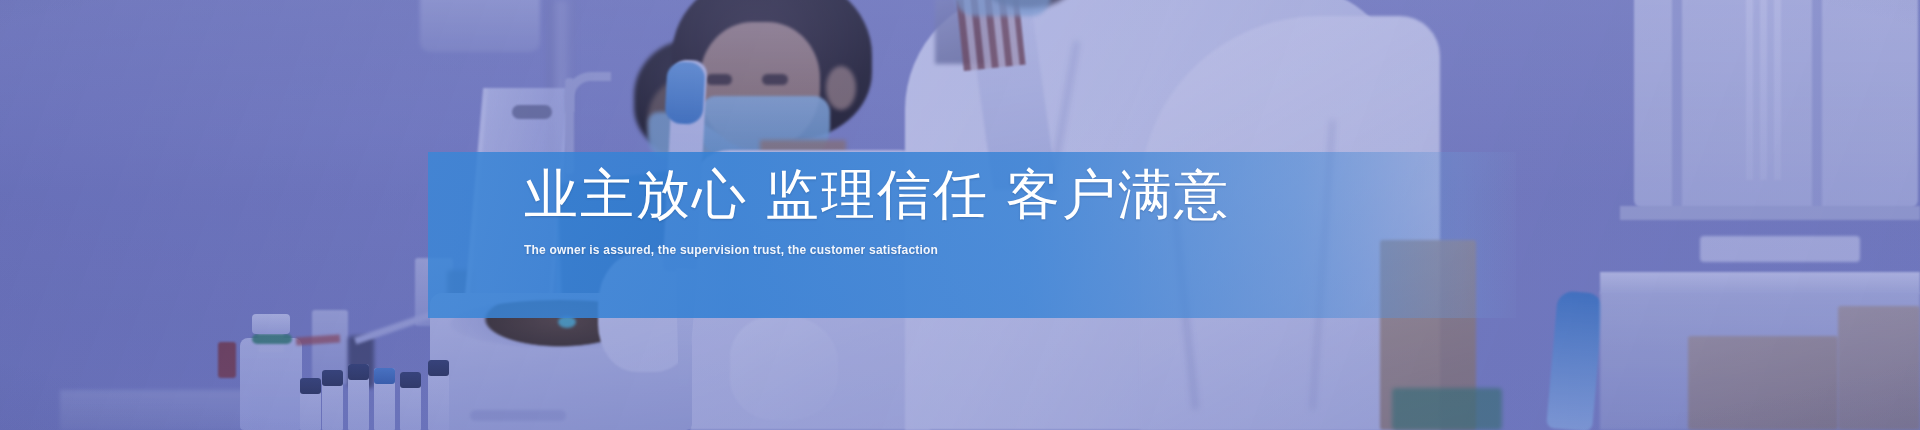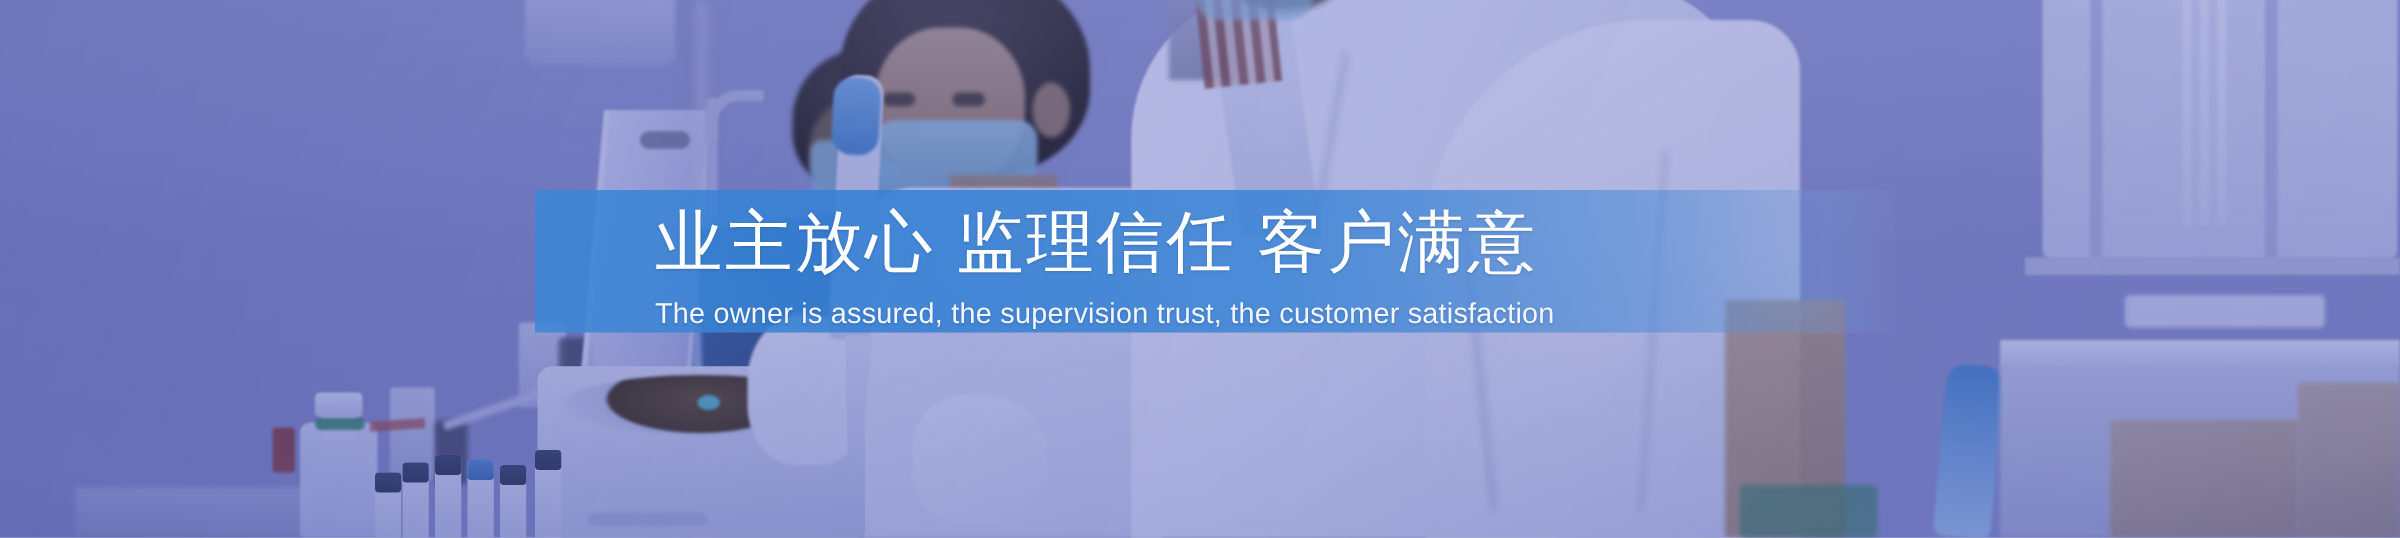--- a/index.html
+++ b/index.html
@@ -352,21 +352,21 @@
     background:linear-gradient(180deg, rgba(150,158,216,.30) 0%, rgba(128,138,206,.16) 45%, rgba(118,128,200,.30) 100%);
   }
   .vignette {
     position:absolute; inset:0;
     background:radial-gradient(120% 120% at 50% 45%, rgba(0,0,0,0) 52%, rgba(40,46,96,.22) 100%);
   }
 
   
   .text-bar {
     position:absolute;
-    left:428px; top:152px; width:1088px; height:114px;
+    left:428px; top:152px; width:1088px; height:166px;
     background:linear-gradient(90deg,
         rgba(60,134,214,.86) 0%,
         rgba(52,128,212,.88) 28%,
         rgba(58,132,214,.84) 55%,
         rgba(78,140,214,.62) 80%,
         rgba(110,150,212,.30) 95%,
         rgba(130,156,210,.06) 100%);
   }
   .text-bar-inner {
     position:absolute; inset:0;
@@ -380,24 +380,24 @@
     line-height:72px;
     letter-spacing:2px;
     font-weight:400;
     white-space:nowrap;
     text-shadow:0 1px 2px rgba(20,50,100,.25);
   }
   .subline {
     position:absolute;
     left:96px; top:84px;
     color:#f2f6fc;
-    font-size:23px;
+    font-size:12px;
     line-height:28px;
     letter-spacing:.2px;
-    font-weight:400;
+    font-weight:700;
     white-space:nowrap;
     text-shadow:0 1px 2px rgba(20,50,100,.30);
   }
 </style>
 </head>
 <body>
 
 <div id="banner">
 
   <div class="photo">

